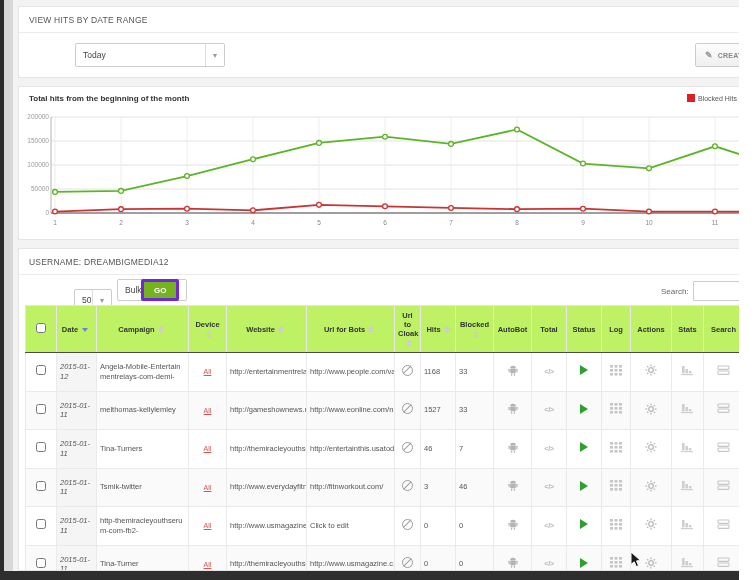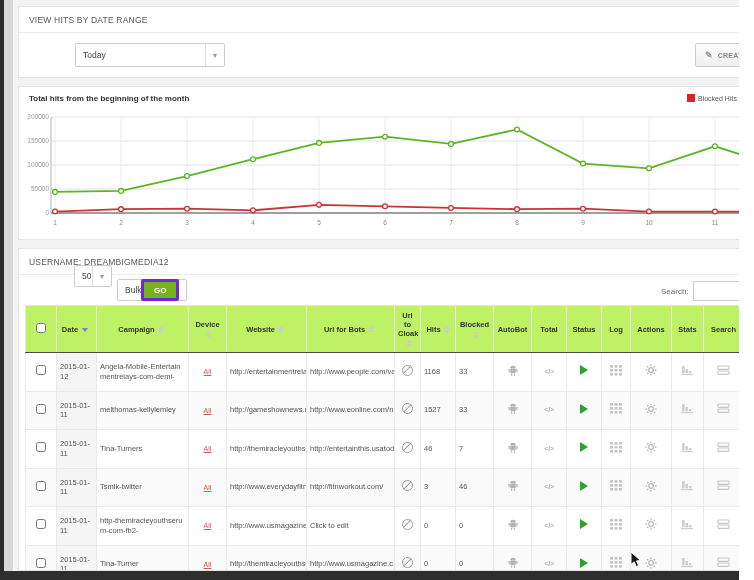--- a/index.html
+++ b/index.html
@@ -24,31 +24,31 @@
   
   #panel-chart{top:86px;height:154px;}
   .chart-title{position:absolute;left:10px;top:7px;font-size:8px;font-weight:bold;color:#333;}
   .legend{position:absolute;left:668px;top:7px;display:flex;gap:8px;font-size:7px;color:#555;white-space:nowrap;z-index:2;}
   .legend .item{display:flex;align-items:center;gap:3px;}
   .legend .swatch{width:8px;height:8px;display:inline-block;}
   #chart-svg{position:absolute;left:6px;top:22px;}
   
   #panel-table{top:248px;height:323px;}
   .go-btn{position:absolute;left:122px;top:30px;height:22px;padding:0 10px;background:#74b21e;border:3px solid #6d28d9;border-radius:2px;color:#fff;font-weight:bold;font-size:8px;box-sizing:border-box;}
-  #sel-pagesize{left:7px;top:16px;width:38px;height:22px;}
+  #sel-pagesize{left:7px;top:40px;width:38px;height:22px;}
   #sel-bulk{left:50px;top:30px;width:70px;height:22px;}
   .search-wrap{position:absolute;left:642px;top:32px;display:flex;align-items:center;gap:4px;font-size:8px;color:#666;}
   .search-wrap input{width:95px;height:16px;border:1px solid #ccc;border-radius:1px;font-size:8px;}
   table.grid{position:absolute;left:6px;top:56px;width:718px;border-collapse:collapse;table-layout:fixed;background:#fff;}
   table.grid th{font-size:7.5px;font-weight:bold;color:#333;border:1px solid #e6e6e6;border-bottom:1px solid #4a4a4a;padding:5px 3px;text-align:center;vertical-align:middle;background:#bef264;cursor:pointer;}
   table.grid th.al{text-align:center;padding-left:0;}
   table.grid td{font-size:7.5px;color:#555;border:1px solid #eaeaea;padding:9px 3px;vertical-align:middle;line-height:1.3;}
   tbody tr:nth-child(even) td{background:#fafafa;}
   td.c-check,th.c-check{text-align:center;padding:4px 2px;}
-  td.c-date{background:#f5f5f5 !important;padding-left:4px;}
+  td.c-date{background:#f5f5f5 !important;padding-left:4px;font-style:italic;}
   td.c-camp{word-break:break-all;color:#666;padding-left:5px;}
   td.c-url{white-space:nowrap;overflow:hidden;color:#777;padding-left:5px;}
   td.c-num{padding-left:6px;}
   td.c-ico{text-align:center;}
   a.dev-link{color:#d9534f;text-decoration:underline;font-size:7px;display:block;text-align:center;cursor:pointer;}
   input[type=checkbox]{width:10px;height:10px;margin:0;}
   
   .sorter{display:inline-flex;flex-direction:column;gap:1px;margin-left:3px;vertical-align:middle;}
   .sorter i{width:0;height:0;border-left:3px solid transparent;border-right:3px solid transparent;display:block;}
   .sorter .up{border-bottom:3px solid #ccc;}

